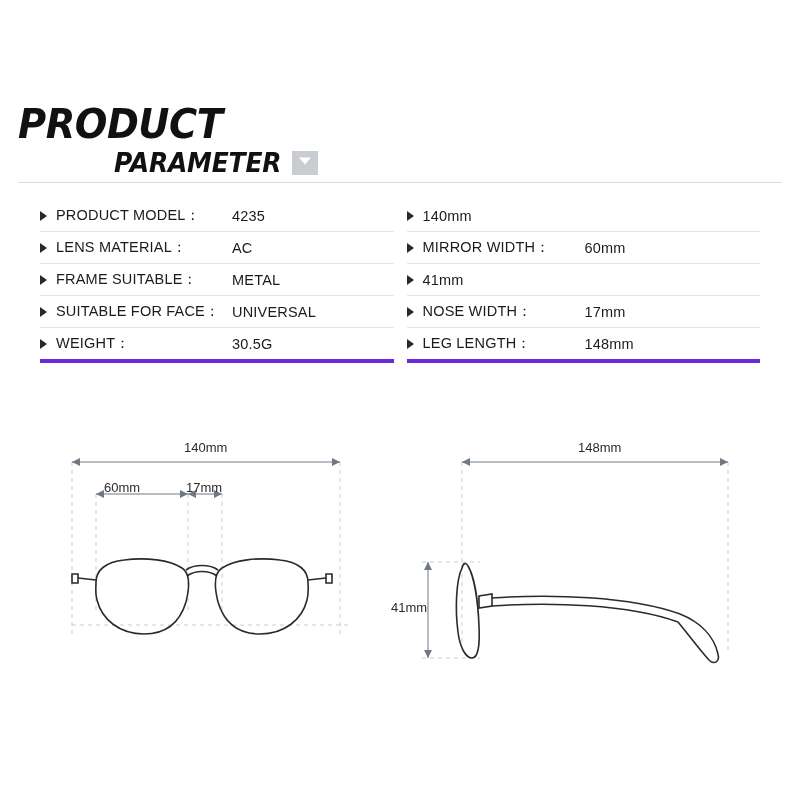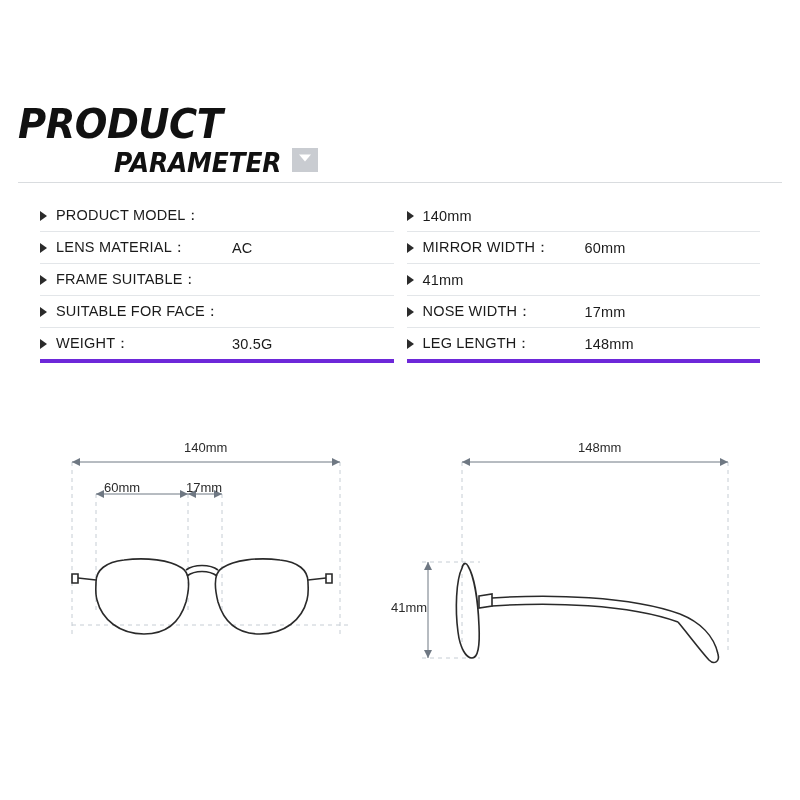--- a/index.html
+++ b/index.html
@@ -29,21 +29,21 @@
     font-weight: bold;
     letter-spacing: -0.5px;
     line-height: 40px;
     color: #111111;
     font-family: "DejaVu Sans", sans-serif;
     transform: scaleX(0.96);
     transform-origin: left center;
   }
   .title-sub-row {
     display: flex;
-    align-items: flex-start;
+    align-items: center;
     margin-top: 4px;
     margin-left: 96px;
   }
   .title-sub {
     font-size: 26px;
     font-weight: bold;
     letter-spacing: -0.2px;
     color: #111111;
     font-family: "DejaVu Sans", sans-serif;
     transform: scaleX(0.96);
@@ -149,33 +149,36 @@
   </div>
 </div>
 <div class="header-rule"></div>
 
 <div class="specs">
 
   <div class="spec-col left">
     <div class="spec-row">
       <span class="bullet"></span>
       <span class="spec-label">PRODUCT MODEL：</span>
+      <span class="spec-value">4235</span>
     </div>
     <div class="spec-row">
       <span class="bullet"></span>
       <span class="spec-label">LENS MATERIAL：</span>
       <span class="spec-value">AC</span>
     </div>
     <div class="spec-row">
       <span class="bullet"></span>
       <span class="spec-label">FRAME SUITABLE：</span>
+      <span class="spec-value">METAL</span>
     </div>
     <div class="spec-row">
       <span class="bullet"></span>
       <span class="spec-label">SUITABLE FOR FACE：</span>
+      <span class="spec-value">UNIVERSAL</span>
     </div>
     <div class="spec-row">
       <span class="bullet"></span>
       <span class="spec-label">WEIGHT：</span>
       <span class="spec-value">30.5G</span>
     </div>
   </div>
 
   <div class="spec-col right">
     <div class="spec-row">

